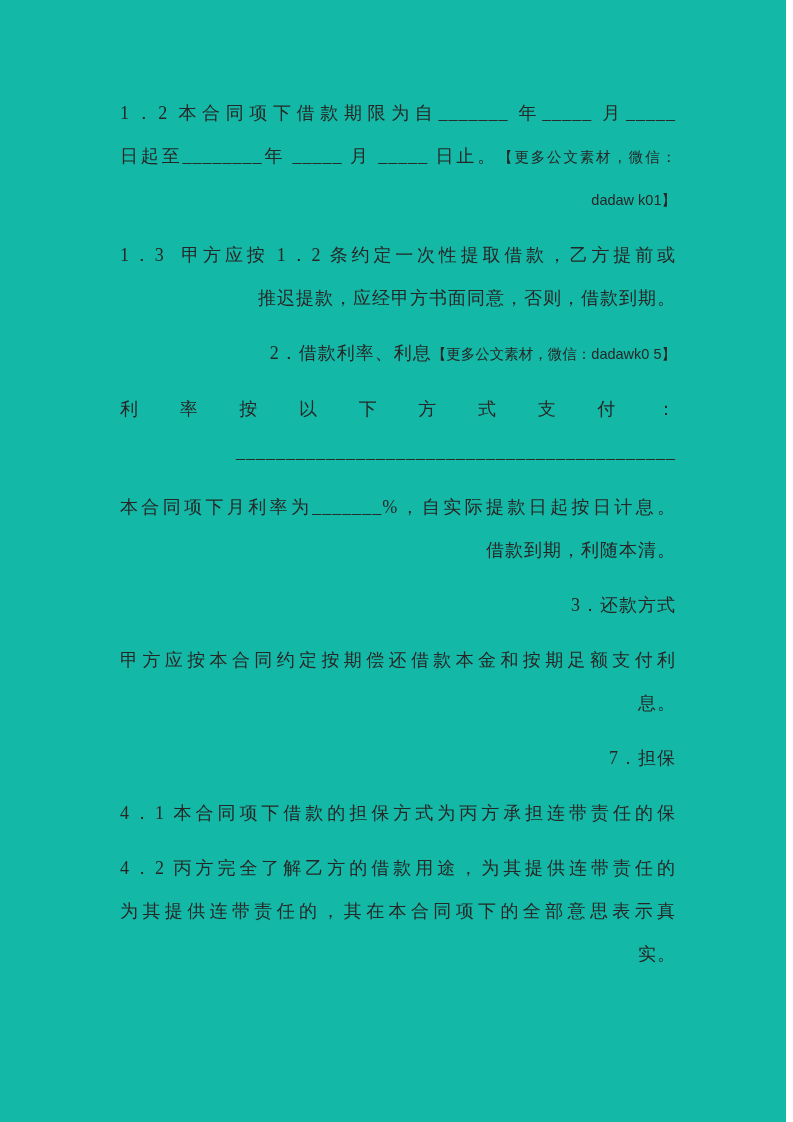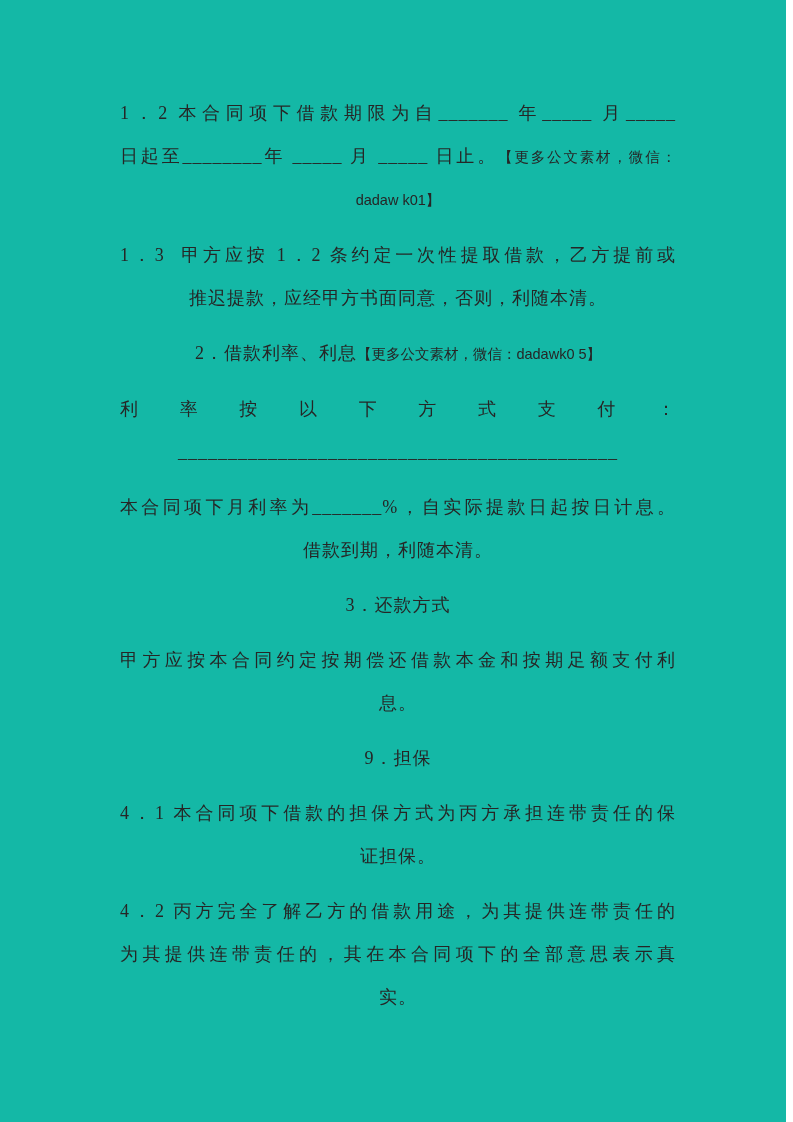--- a/index.html
+++ b/index.html
@@ -23,21 +23,21 @@
     width: 556px;
   }
   .para {
     margin: 0 0 12px 0;
   }
   .line {
     font-size: 18px;
     line-height: 43px;
     letter-spacing: 1px;
     white-space: pre-wrap;
-    text-align: center;
+    text-align: right;
   }
   .line.fill {
     text-align: justify;
     text-align-last: justify;
   }
   .seg.promo {
     font-family: "Liberation Sans", "DejaVu Sans", sans-serif;
     font-size: 14.5px;
     letter-spacing: 0px;
     font-weight: 500;
@@ -57,21 +57,21 @@
   <div class="content">
 
     <div class="para">
       <div class="line fill"><span class="seg main">1．2 本合同项下借款期限为自_______ 年_____ 月_____</span></div>
       <div class="line fill"><span class="seg main">日起至________年 _____ 月 _____ 日止。</span><span class="seg promo">【更多公文素材，微信：</span></div>
       <div class="line promo-line"><span class="seg promo">dadaw k01】</span></div>
     </div>
 
     <div class="para">
       <div class="line fill"><span class="seg main">1．3  甲方应按 1．2 条约定一次性提取借款，乙方提前或</span></div>
-      <div class="line"><span class="seg main">推迟提款，应经甲方书面同意，否则，利随本清。</span></div>
+      <div class="line"><span class="seg main">推迟提款，应经甲方书面同意，否则，借款到期。</span></div>
     </div>
 
     <div class="para">
       <div class="line"><span class="seg main">2．借款利率、利息</span><span class="seg promo">【更多公文素材，微信：dadawk0 5】</span></div>
     </div>
 
     <div class="para">
       <div class="line fill"><span class="seg main">利率按以下方式支付：</span></div>
       <div class="line"><span class="seg main">____________________________________________</span></div>
     </div>
@@ -84,26 +84,25 @@
     <div class="para">
       <div class="line"><span class="seg main">3．还款方式</span></div>
     </div>
 
     <div class="para">
       <div class="line fill"><span class="seg main">甲方应按本合同约定按期偿还借款本金和按期足额支付利</span></div>
       <div class="line"><span class="seg main">息。</span></div>
     </div>
 
     <div class="para">
-      <div class="line"><span class="seg main">9．担保</span></div>
+      <div class="line"><span class="seg main">7．担保</span></div>
     </div>
 
     <div class="para">
       <div class="line fill"><span class="seg main">4．1 本合同项下借款的担保方式为丙方承担连带责任的保</span></div>
-      <div class="line"><span class="seg main">证担保。</span></div>
     </div>
 
     <div class="para">
       <div class="line fill"><span class="seg main">4．2 丙方完全了解乙方的借款用途，为其提供连带责任的</span></div>
       <div class="line fill"><span class="seg main">为其提供连带责任的，其在本合同项下的全部意思表示真</span></div>
       <div class="line"><span class="seg main">实。</span></div>
     </div>
 
   </div>
 </div>

